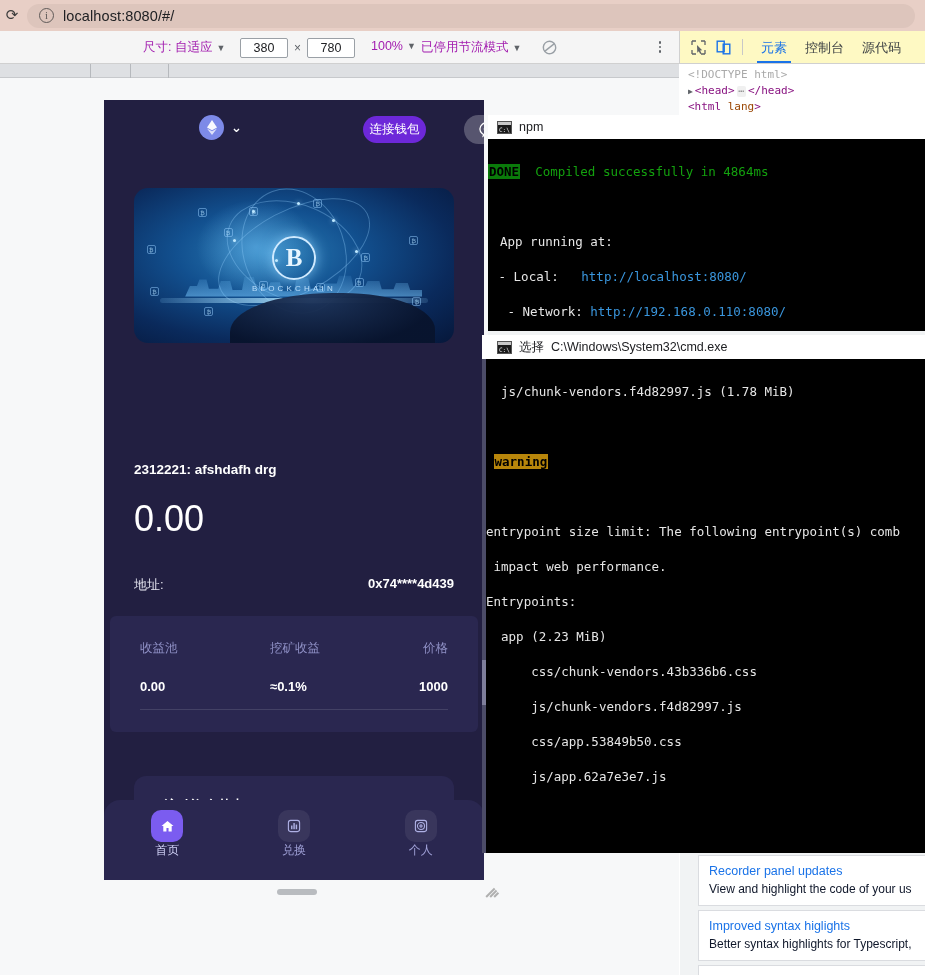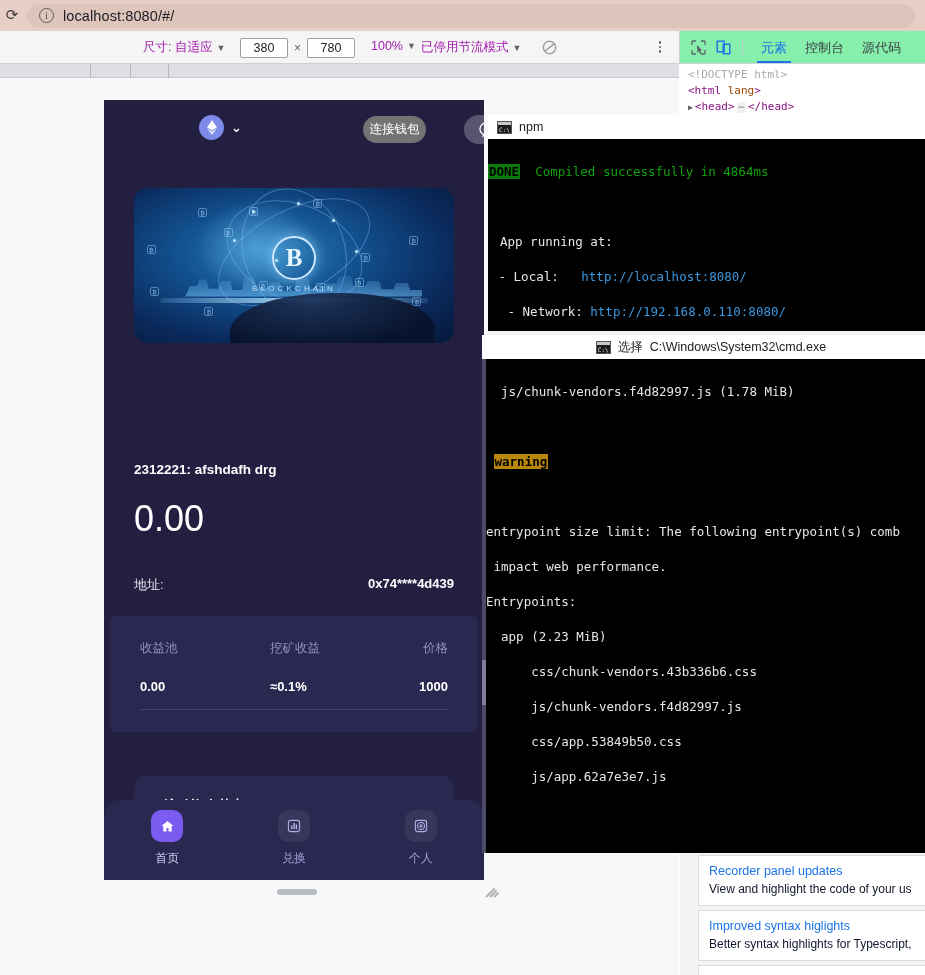--- a/index.html
+++ b/index.html
@@ -60,21 +60,21 @@
   .dt-dots {
     position: absolute; left: 653px; top: 8px; width: 14px; height: 16px;
     display: flex; flex-direction: column; align-items: center; justify-content: center; gap: 2px;
   }
   .dt-dots i { width: 2.5px; height: 2.5px; border-radius: 50%; background: #5f6368; display: block; }
   .dt-divider { position: absolute; left: 679px; top: 31px; width: 1px; height: 33px; background: #d0d0d0; }
 
   
   .dv-header {
     position: absolute; left: 680px; top: 31px; width: 245px; height: 33px;
-    background: #86efac; border-bottom: 1px solid #d0d0d0;
+    background: #fef9c3; border-bottom: 1px solid #d0d0d0;
   }
   .dv-icon-inspect { position: absolute; left: 10px; top: 8px; width: 17px; height: 17px; }
   .dv-icon-device  { position: absolute; left: 35px; top: 8px; width: 17px; height: 17px; }
   .dv-sep { position: absolute; left: 62px; top: 8px; width: 1px; height: 16px; background: #c8c8c8; }
   .dv-tabs { position: absolute; left: 72px; top: 0; height: 32px; display: flex; align-items: center; }
   .dv-tab { font-size: 13px; color: #3c4043; padding: 0 9px; height: 32px;
             line-height: 33px; position: relative; white-space: nowrap; }
   .dv-tab.active { color: #1a73e8; }
   .dv-tab.active::after {
     content: ""; position: absolute; left: 5px; right: 5px; bottom: 0; height: 2px; background: #1a73e8;
@@ -131,21 +131,21 @@
     position: absolute; left: 0; top: 0; width: 380px; height: 60px;
   }
   .chain-sel { position: absolute; left: 95px; top: 15px; display: flex; align-items: center; gap: 7px; }
   .eth-badge {
     width: 25px; height: 25px; border-radius: 50%;
     background: #7d8ae8; display: flex; align-items: center; justify-content: center;
   }
   .chev { color: #ffffff; font-size: 13px; line-height: 13px; font-weight: bold; }
   .btn-connect {
     position: absolute; left: 259px; top: 16px; width: 63px; height: 27px;
-    background: #737373; border-radius: 14px; display: flex;
+    background: #6d28d9; border-radius: 14px; display: flex;
     align-items: center; justify-content: center;
     color: #ffffff; font-size: 12.5px; white-space: nowrap;
   }
   .pill-right {
     position: absolute; left: 360px; top: 15px; width: 113px; height: 29px;
     background: #57556f; border-radius: 15px; display: flex;
     align-items: center; gap: 10px; padding-left: 14px;
   }
   .chat-ico { position: relative; width: 19px; height: 19px; }
 
@@ -261,21 +261,21 @@
     width: 31px; height: 31px; border-radius: 9px;
     display: flex; align-items: center; justify-content: center;
   }
 
   
   .tabbar {
     position: absolute; left: 0; bottom: 0; width: 380px; height: 80px;
     background: #2a2750; border-radius: 16px 16px 0 0;
     display: flex; align-items: flex-start; padding-top: 10px;
   }
-  .tabitem { flex: 1; display: flex; flex-direction: column; align-items: center; gap: 8px; }
+  .tabitem { flex: 1; display: flex; flex-direction: column; align-items: center; gap: 0; }
   .tabico {
     width: 32px; height: 32px; border-radius: 10px;
     background: rgba(255,255,255,.07);
     display: flex; align-items: center; justify-content: center;
   }
   .tabitem.active .tabico { background: #7b5cf0; }
   .tablabel { color: #9fa0d6; font-size: 12px; white-space: nowrap; }
   .tabitem.active .tablabel { color: #cfd0f5; }
 
   
@@ -421,24 +421,24 @@
       <i style="left:168px"></i>
   </div>
   <div class="viewport-bg"></div>
 
   <div class="dv-leftbar"></div>
   <div class="dv-tree">
     <div class="ln">
       <span class="tok-grey">&lt;!DOCTYPE html&gt;</span>
     </div>
     <div class="ln">
+      <span class="tw">▶</span><span class="tok-tag">&lt;head&gt;</span><span class="ellipsis-box">⋯</span><span class="tok-tag">&lt;/head&gt;</span>
+    </div>
+    <div class="ln">
       <span class="tok-tag">&lt;html</span><span>&nbsp;</span><span class="tok-attr">lang</span><span class="tok-tag">&gt;</span>
-    </div>
-    <div class="ln">
-      <span class="tw">▶</span><span class="tok-tag">&lt;head&gt;</span><span class="ellipsis-box">⋯</span><span class="tok-tag">&lt;/head&gt;</span>
     </div>
   </div>
 
   <div class="phone">
 
     <div class="app-header">
       <div class="chain-sel">
         <div class="eth-badge">
           <svg viewBox="0 0 16 24" width="10" height="15">
             <polygon points="8,0 16,12 8,16.5 0,12" fill="#ffffff" opacity=".95"></polygon>
@@ -601,21 +601,21 @@
 <div style="padding-left:3px;"><span class="c-white"> - Local:   </span><span class="c-cyan">http://localhost:8080/</span></div>
 <div style="padding-left:12px;"><span class="c-white"> - Network: </span><span class="c-cyan">http://192.168.0.110:8080/</span></div>
 
 
 
     </div>
   </div>
   <div class="white-gap"></div>
 
   <div class="win-cmd">
-    <div class="win-title" style="padding-left:15px;justify-content:center;">
+    <div class="win-title" style="padding-left:15px;">
       <span class="cmd-ico">
           <span>C:\</span>
         </span>
       <span class="win-title-text">选择</span>
       <span class="win-title-text">C:\Windows\System32\cmd.exe</span>
     </div>
     <div class="term-body" style="height:494px;padding-left:4px;">
 <div class="c-white">  js/chunk-vendors.f4d82997.js (1.78 MiB)</div>
 <div style="height:17.5px;">&nbsp;</div>
 <div><span>&nbsp;</span><span class="tag-warn">warning</span></div>

